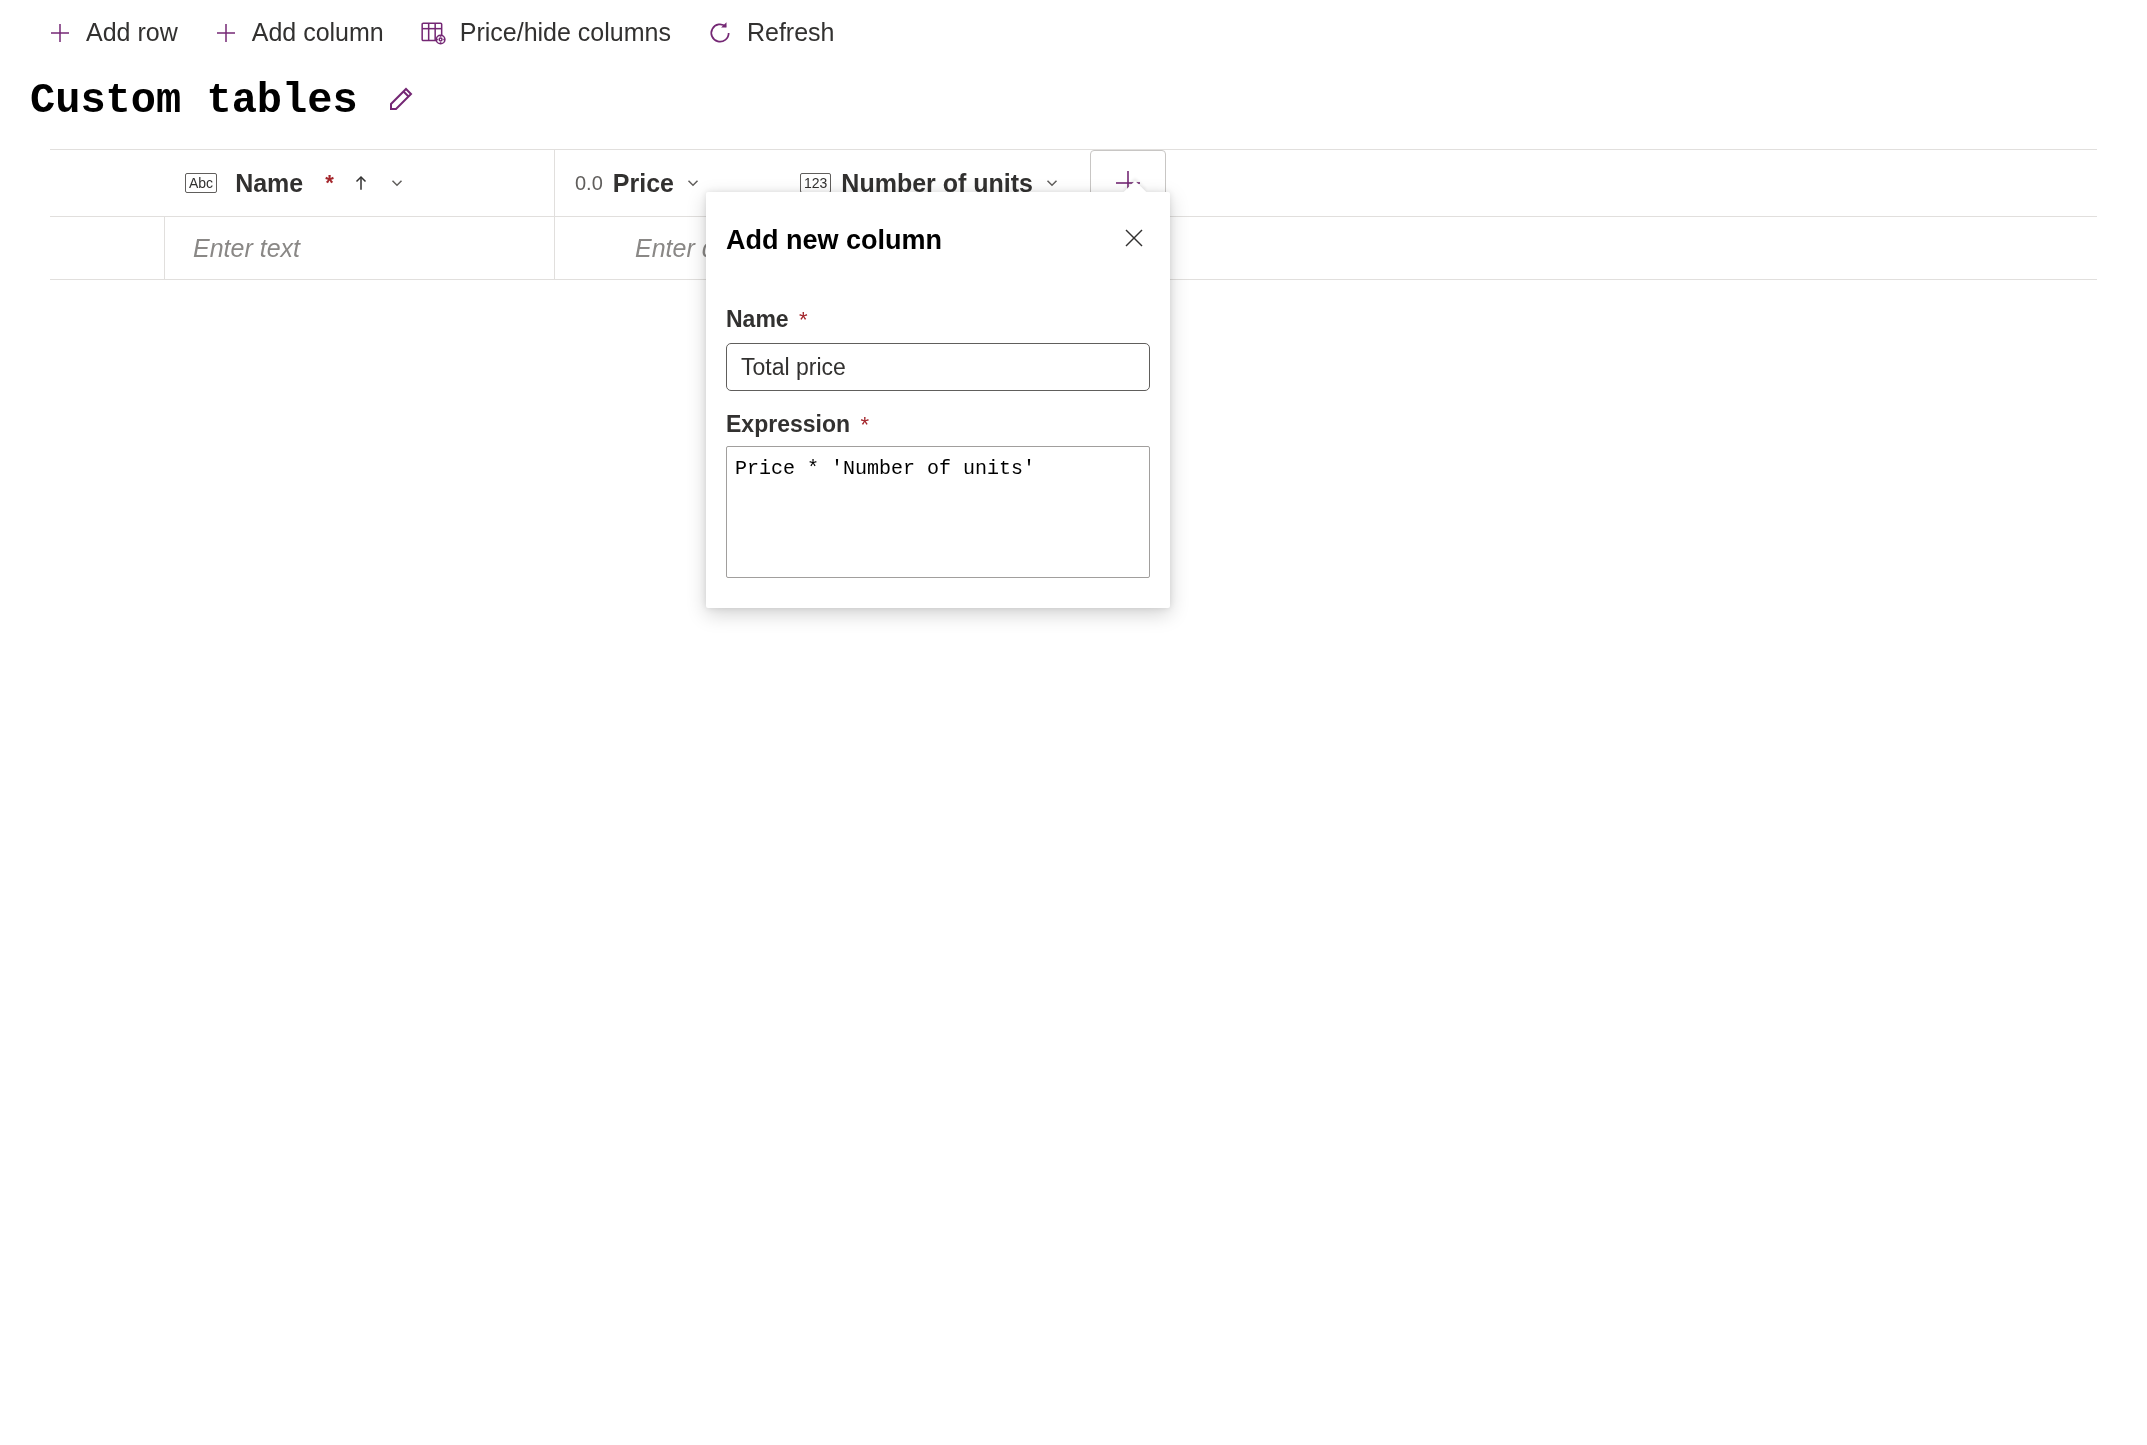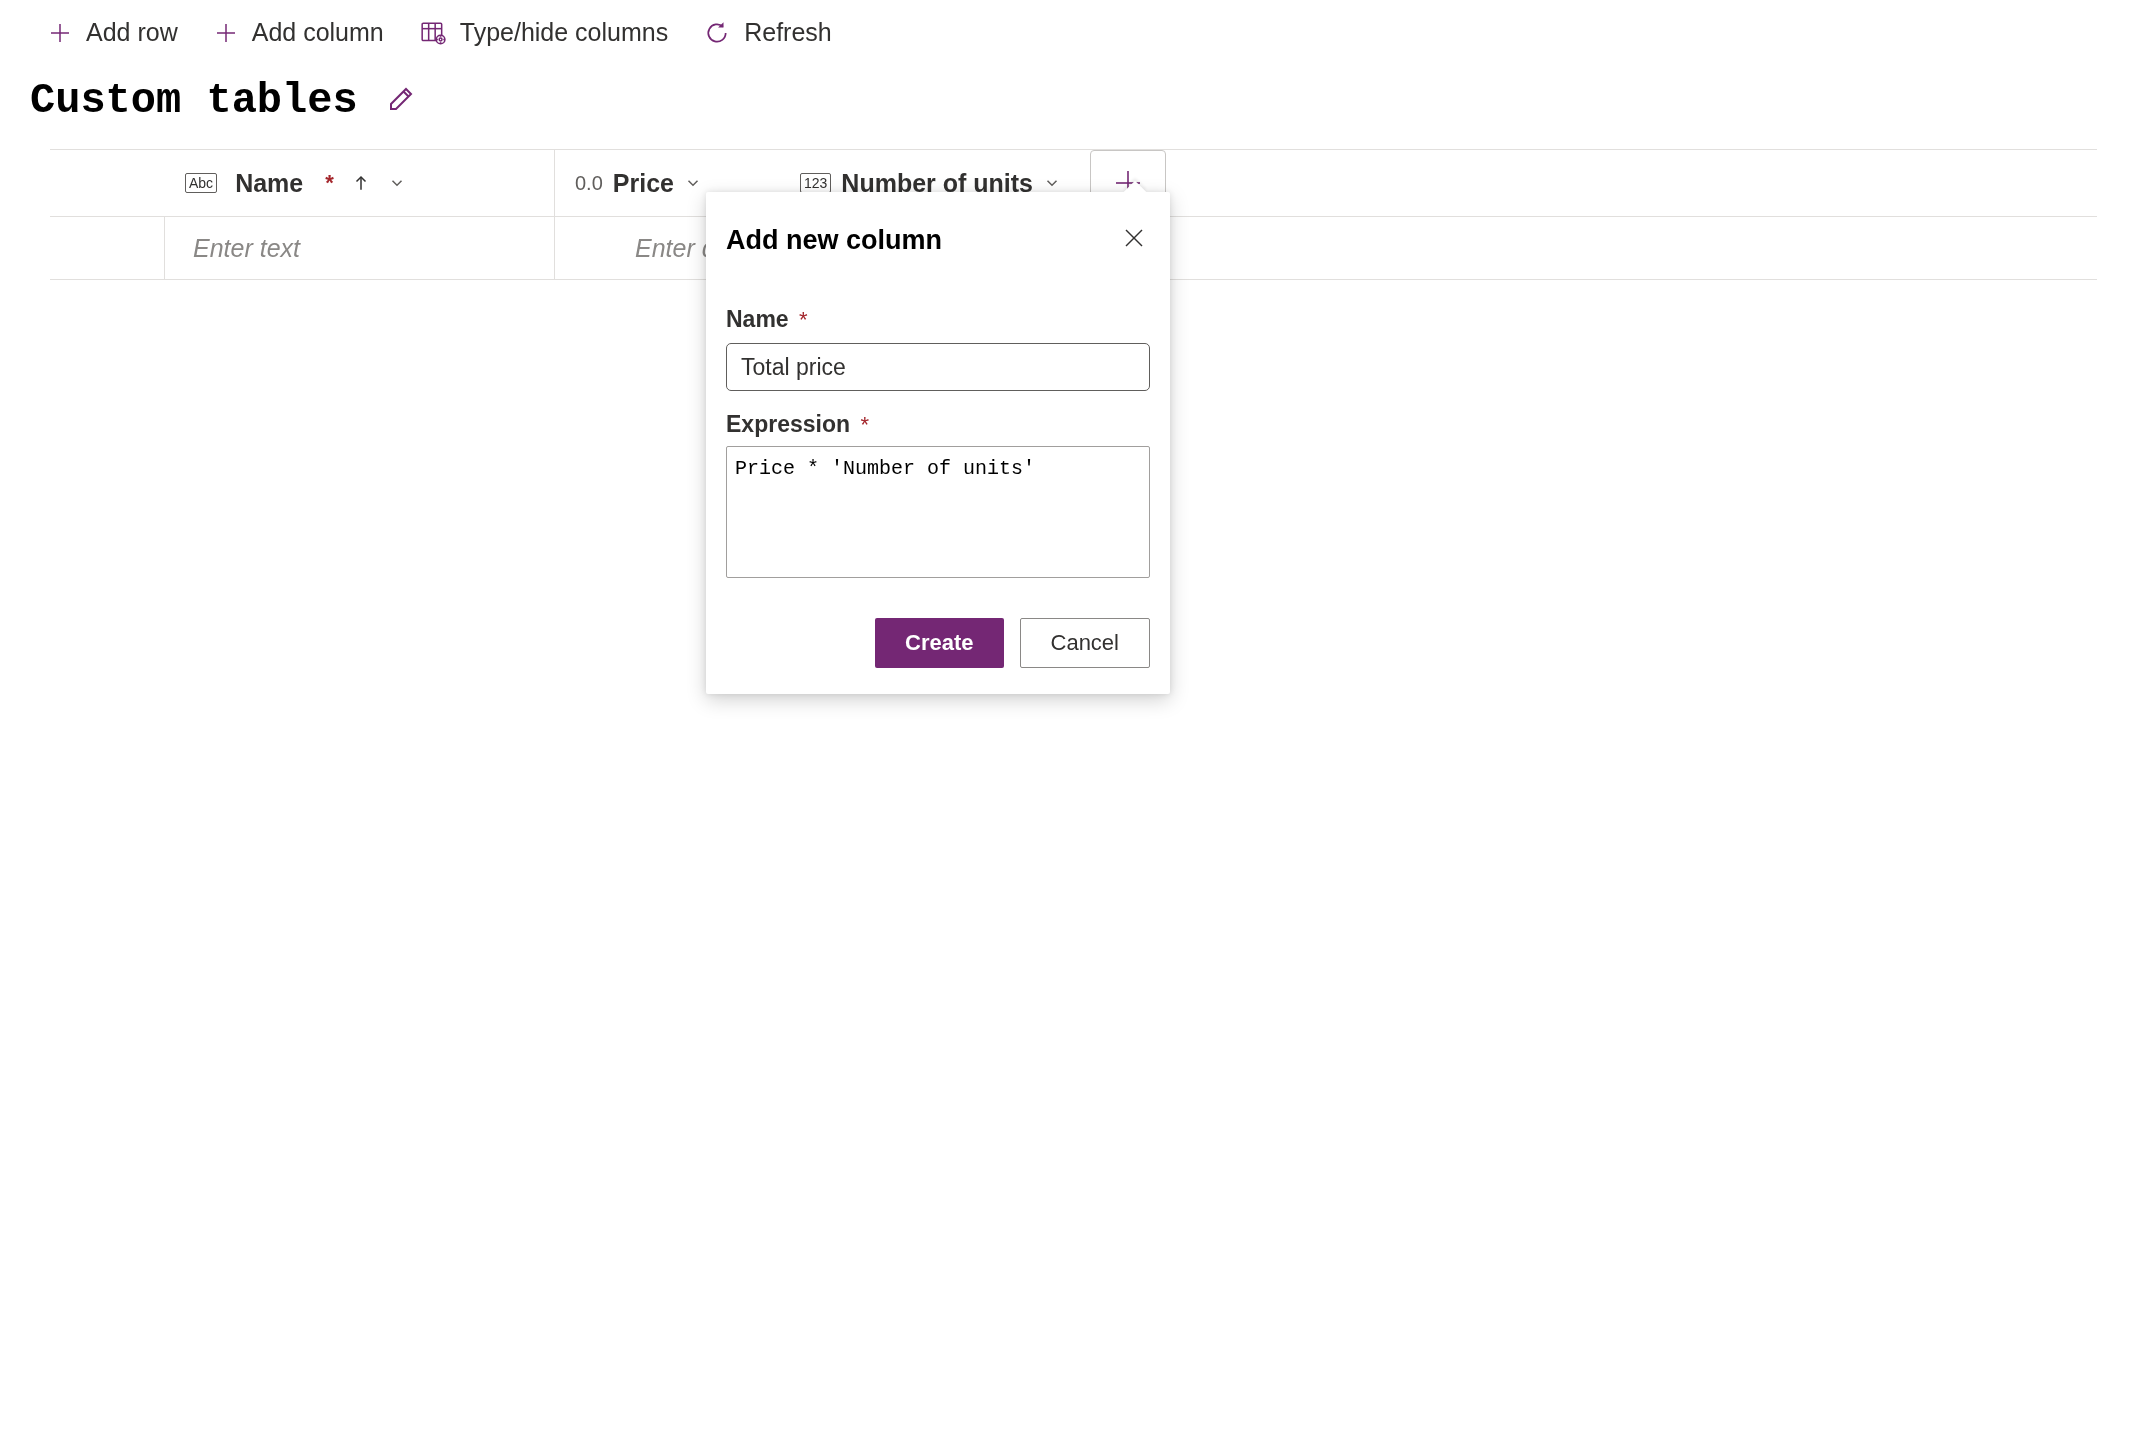--- a/index.html
+++ b/index.html
@@ -282,21 +282,21 @@
         <line x1="8" y1="3" x2="8" y2="19"></line>
         <line x1="14" y1="3" x2="14" y2="19"></line>
         <circle cx="19" cy="18" r="4" fill="#fff"></circle>
         <circle cx="19" cy="18" r="1.3"></circle>
         <line x1="19" y1="14" x2="19" y2="15.5"></line>
           <line x1="19" y1="20.5" x2="19" y2="22"></line>
         <line x1="15" y1="18" x2="16.5" y2="18"></line>
           <line x1="21.5" y1="18" x2="23" y2="18"></line>
       </svg>
     </span>
-    <span>Type/hide columns</span>
+    <span>Price/hide columns</span>
   </div>
   <div class="toolbar-item">
     <span class="toolbar-icon">
       <svg width="26" height="26" viewBox="0 0 24 24" fill="none" stroke="currentColor" stroke-width="1.6">
         <path d="M20 12 a8 8 0 1 1 -2.5 -5.8"></path>
         <polyline points="18,2 18,7 13,7" fill="currentColor" stroke="none"></polyline>
       </svg>
     </span>
     <span>Refresh</span>
   </div>
@@ -393,17 +393,13 @@
 
 
   <div>
     <label class="form-label expr-label">
       <span>Expression</span>
       <span class="required-star">*</span>
     </label>
     <textarea class="expr-box" style="">Price * 'Number of units'</textarea>
   </div>
 
-  <div class="panel-actions">
-    <button class="btn btn-primary">Create</button>
-    <button class="btn btn-secondary">Cancel</button>
-  </div>
 </div>
 
 </body></html>

